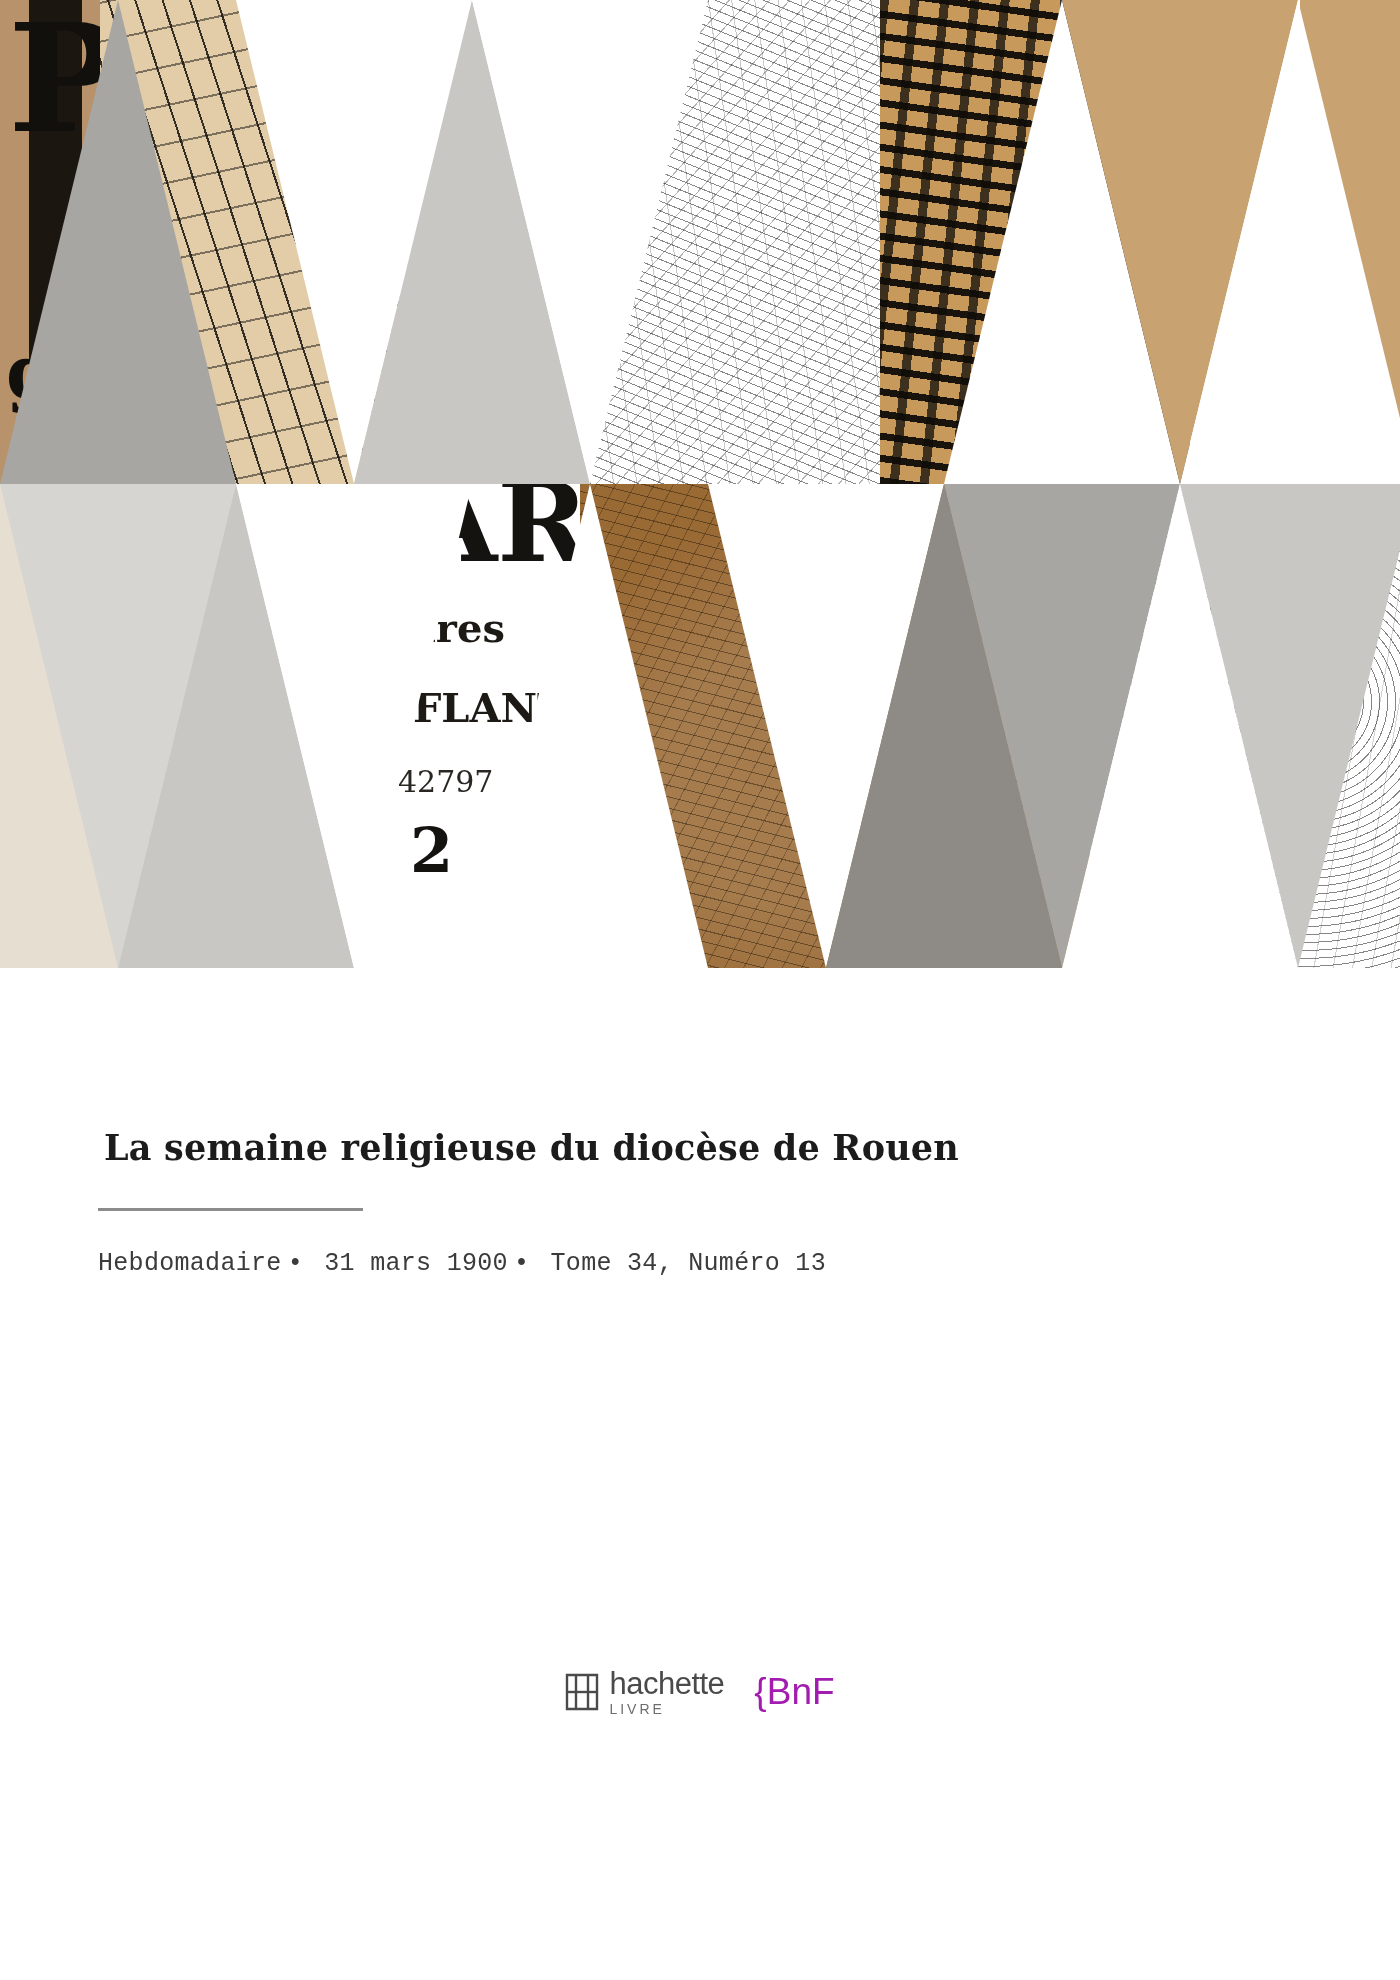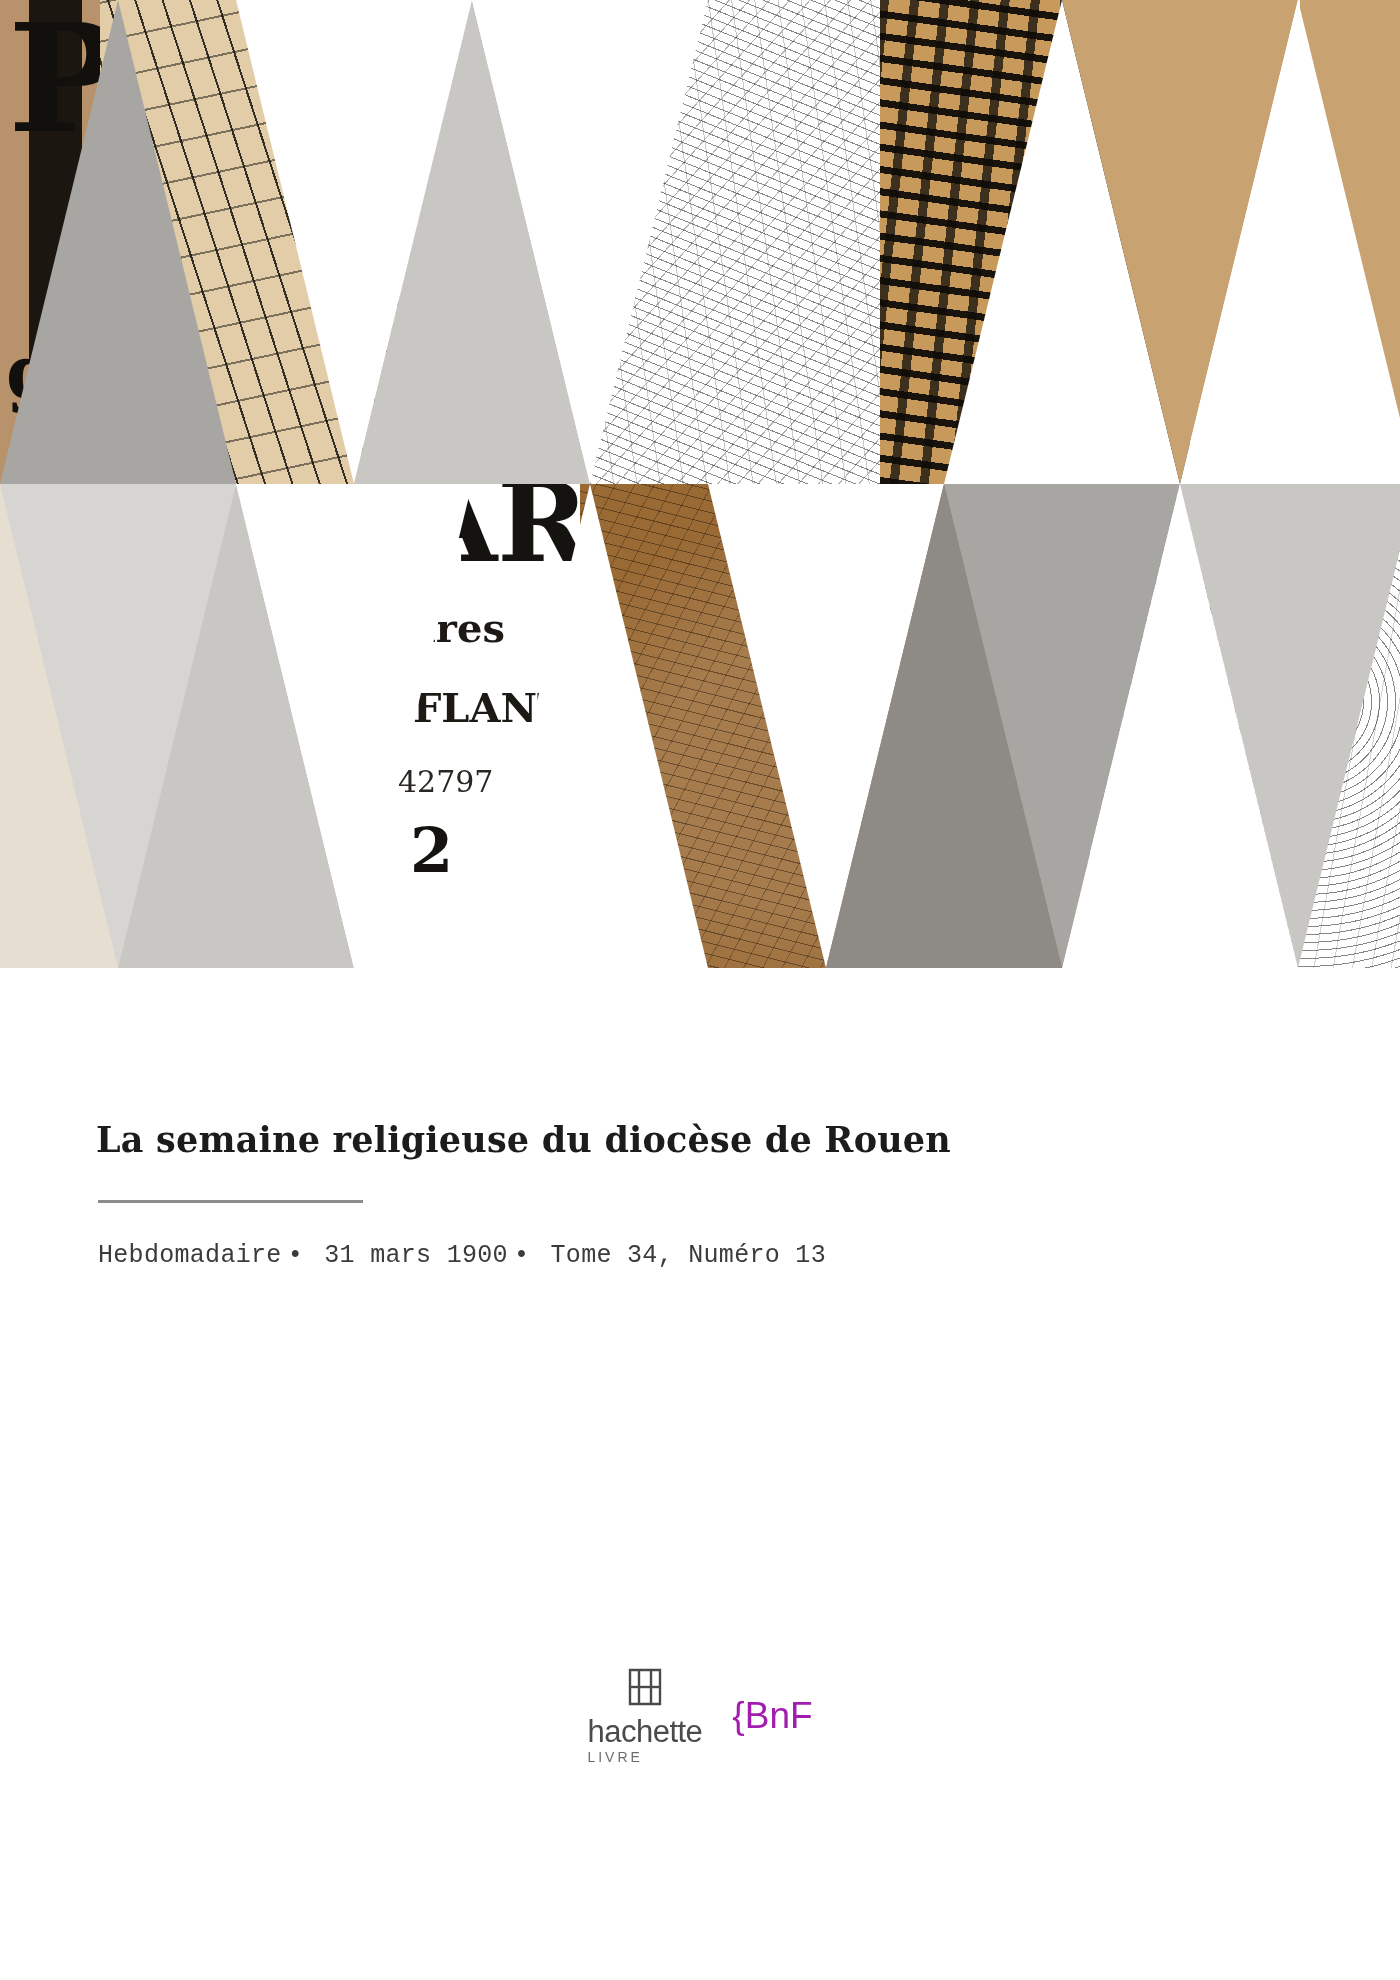--- a/index.html
+++ b/index.html
@@ -150,21 +150,21 @@
     top: 1118px;
     width: 1210px;
   }
   .book-title {
     font-family: "DejaVu Serif", serif;
     font-size: 35px;
     font-weight: 700;
     color: #1c1c1c;
     letter-spacing: 0.2px;
     line-height: 1.25;
-    margin: 0;
+    margin: 8px;
   }
   .rule {
     width: 265px;
     height: 3px;
     background: #8c8c8c;
     margin: 38px 0 0 2px;
   }
   .subtitle {
     margin: 38px 0 0 2px;
     font-family: Liberation Mono, monospace;
@@ -185,21 +185,20 @@
     width: 1400px;
     display: flex;
     align-items: center;
     justify-content: center;
     gap: 30px;
   }
   .hachette {
     display: flex;
     align-items: center;
     gap: 10px;
-    flex-direction: column;
   }
   .hachette-mark {
     width: 34px;
     height: 38px;
     position: relative;
   }
   .hachette-words {
     display: flex;
     flex-direction: column;
     line-height: 1;

